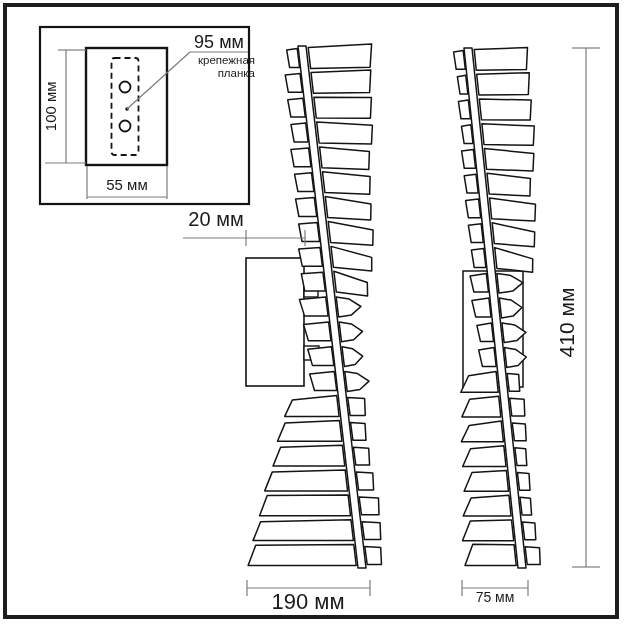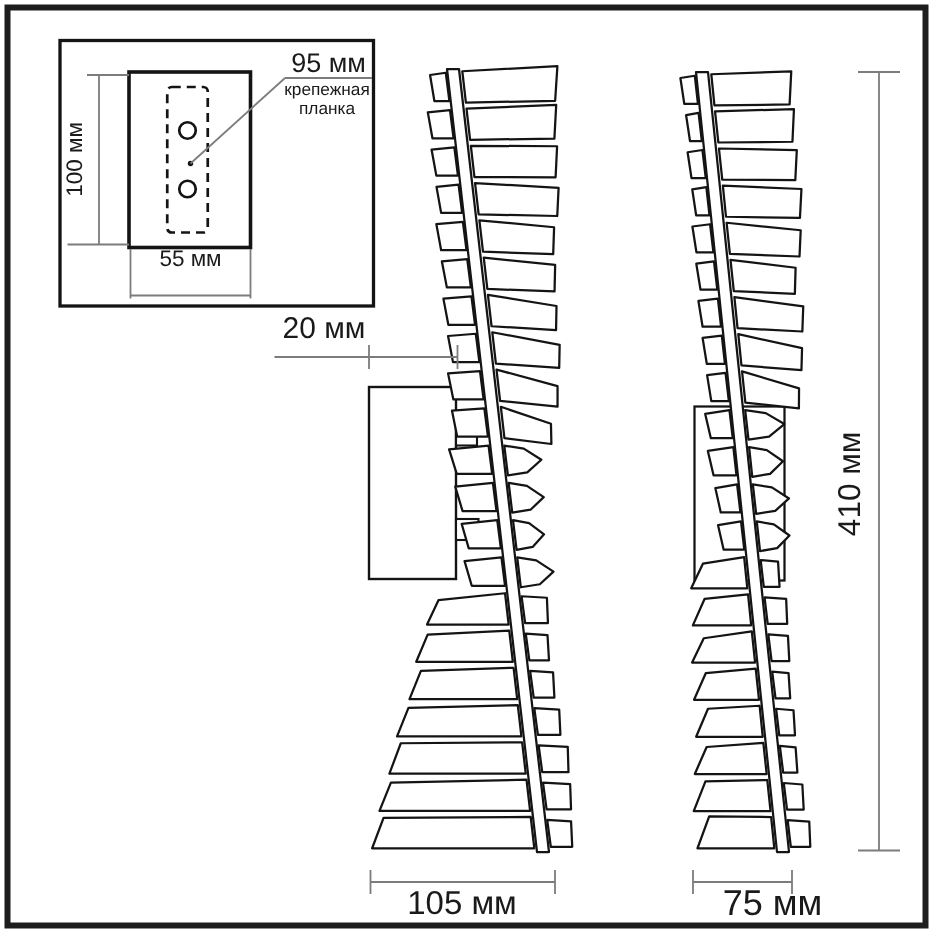--- a/index.html
+++ b/index.html
@@ -10,26 +10,26 @@
   .frame{
     position:absolute;left:3px;top:3px;width:616px;height:616px;
     border:4px solid #1d1d1d;box-sizing:border-box;
   }
   #art{position:absolute;left:0;top:0;}
   .lbl{
     position:absolute;color:#1a1a1a;text-align:center;white-space:nowrap;
     line-height:1.1;
   }
   .l-95   {left:189px;top:33px; width:60px; font-size:18px;}
-  .l-plate{left:181px;top:54px; width:74px; font-size:11.5px;line-height:12.5px;}
+  .l-plate{left:181px;top:54px; width:74px; font-size:11.5px;line-height:12.5px;text-align:right;}
   .l-100  {left:16px; top:98px; width:70px; font-size:15px; transform:rotate(-90deg);}
-  .l-55   {left:87px; top:165px;width:80px; font-size:15px;}
+  .l-55   {left:87px; top:177px;width:80px; font-size:15px;}
   .l-30   {left:183px;top:208px;width:66px; font-size:20px;}
   .l-105  {left:246px;top:590px;width:124px;font-size:22px;}
-  .l-75   {left:461px;top:590px;width:68px; font-size:24px;margin-left:20px;}
+  .l-75   {left:461px;top:590px;width:68px; font-size:14px;}
   .l-410  {left:527px;top:311px;width:80px; font-size:21px; transform:rotate(-90deg);}
 </style>
 </head>
 <body>
 
 <div class="frame"></div>
 
 <svg id="art" width="630" height="630" viewBox="0 0 630 630">
     <g>
       <rect x="246" y="258" width="58" height="128" fill="#fff" stroke="#141414" stroke-width="1.6"></rect>
@@ -160,15 +160,15 @@
   </svg>
 
 <div class="lbl l-95">95 мм</div>
 <div class="lbl l-plate">
   <div>крепежная</div>
   <div>планка</div>
 </div>
 <div class="lbl l-100">100 мм</div>
 <div class="lbl l-55">55 мм</div>
 <div class="lbl l-30">20 мм</div>
-<div class="lbl l-105">105 мм</div>
+<div class="lbl l-105">190 мм</div>
 <div class="lbl l-75">75 мм</div>
 <div class="lbl l-410">410 мм</div>
 
 </body></html>

